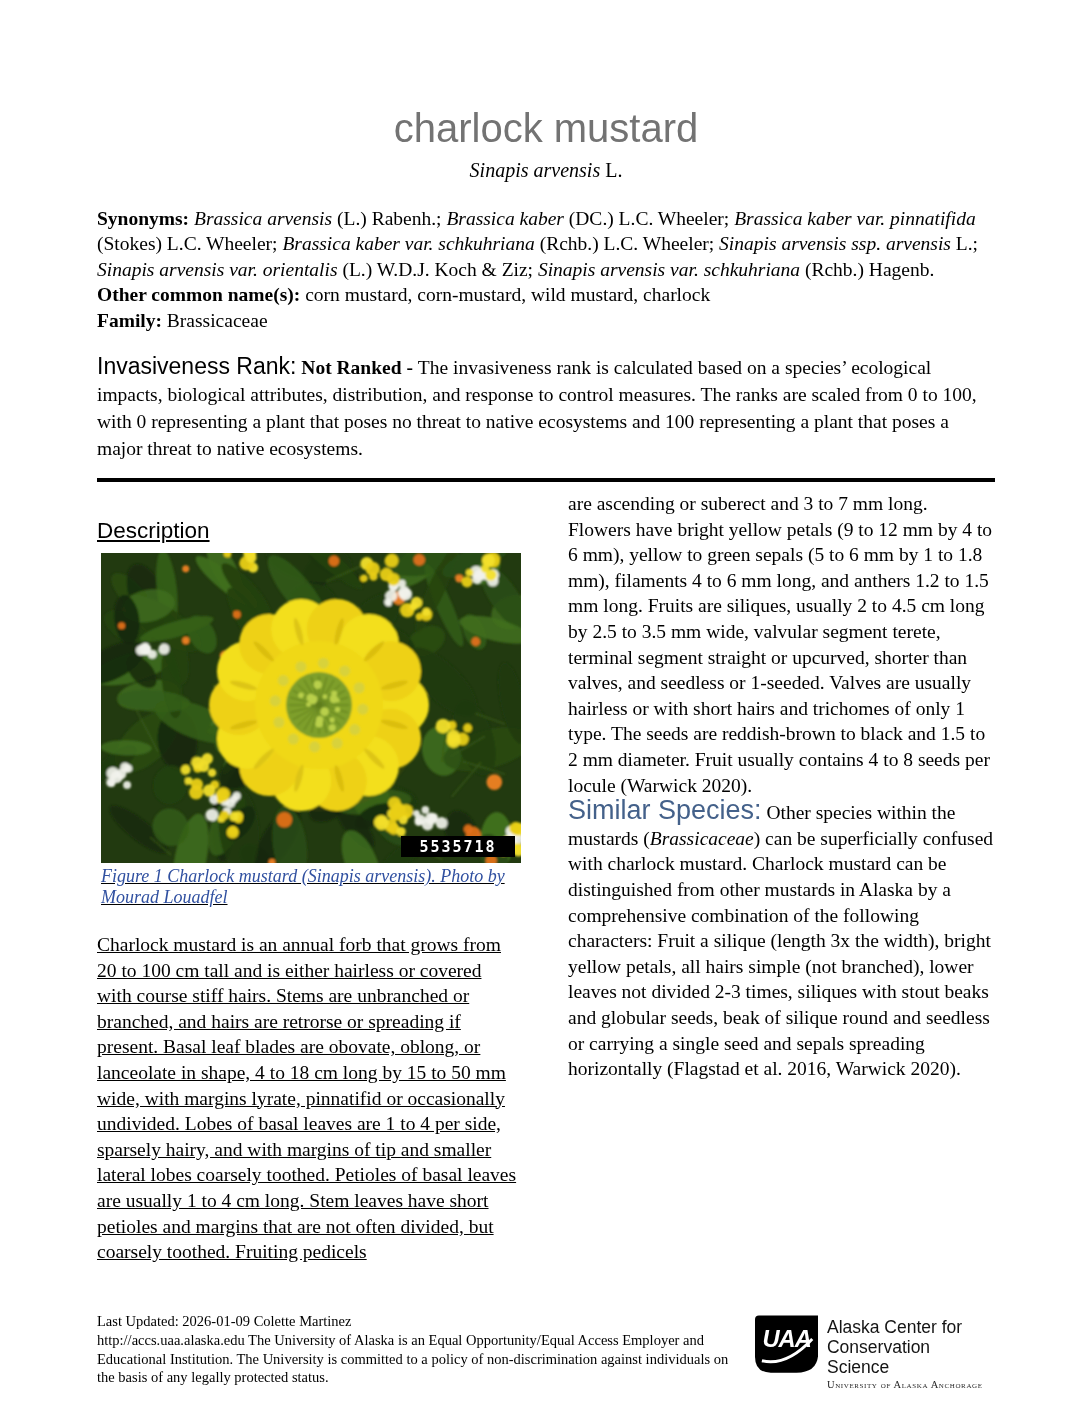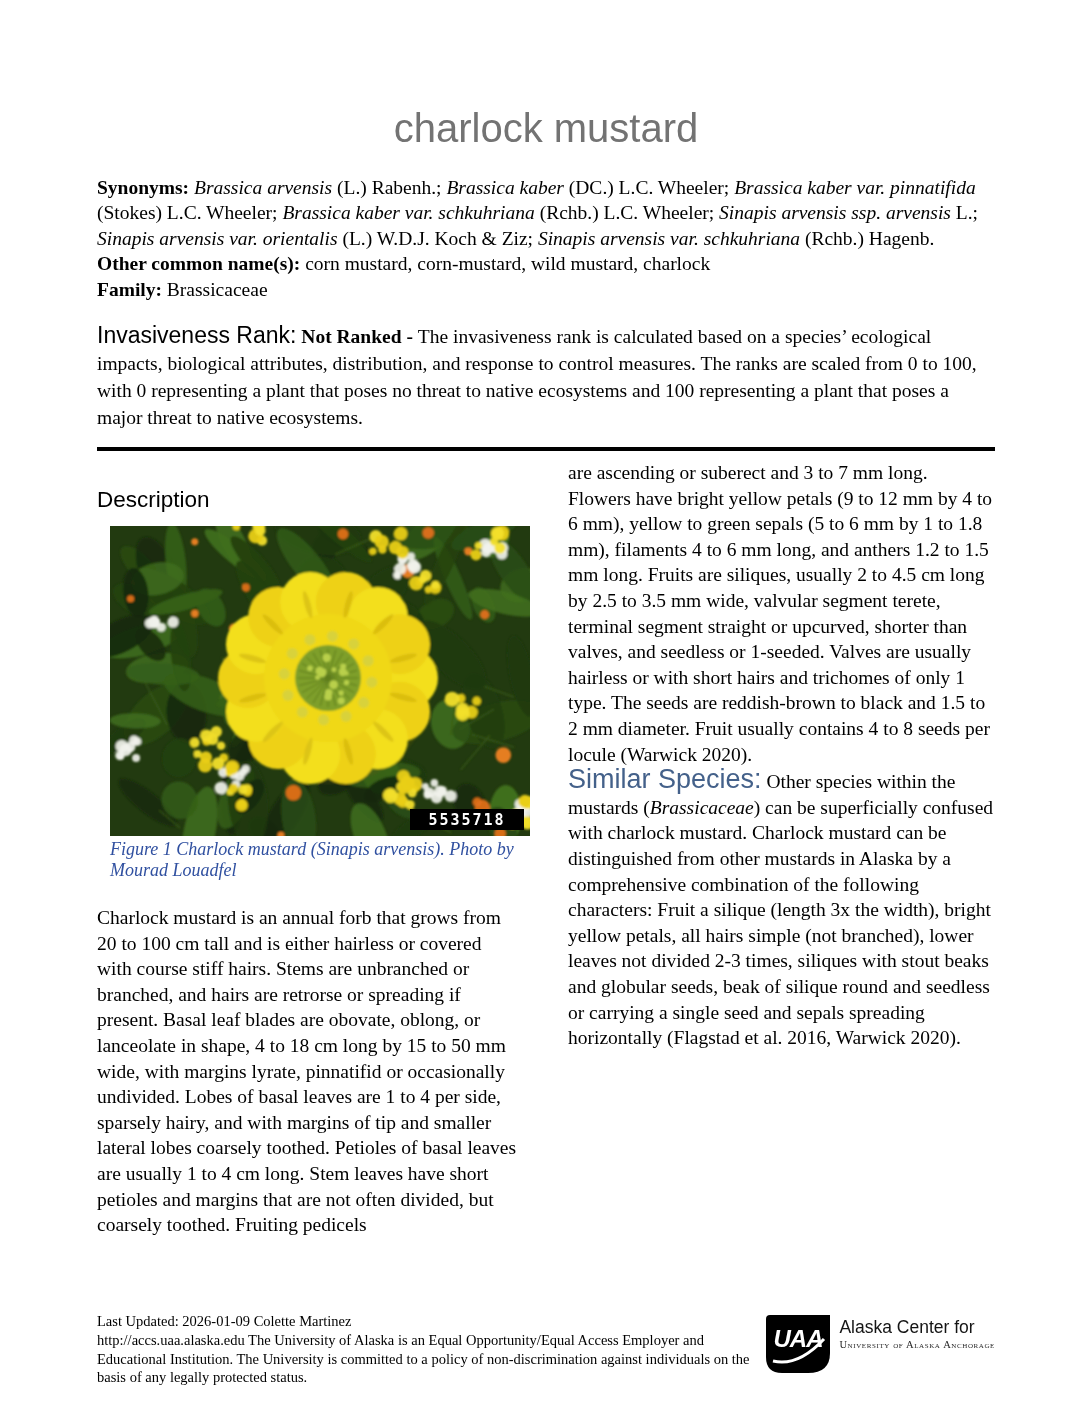--- a/index.html
+++ b/index.html
@@ -13,27 +13,27 @@
     font-size:40px;text-align:center;margin:106px 0 0 0;color:#737373;
   }
   .sci-name{text-align:center;font-size:20px;margin-top:8px;}
   .it{font-style:italic;}
   .syn{font-size:19.5px;line-height:25.4px;margin:24px 0 0 0;}
   .syn b{font-weight:bold;}
   .inv{font-size:19.5px;line-height:27px;margin:20px 0 0 0;}
   .inv-head{font-family:"Liberation Sans", sans-serif;font-size:23px;}
   .rule{border:none;border-top:4.5px solid #000;margin:16px 0 0 0;}
   .cols{display:flex;margin-top:9px;}
-  .col-left{width:423px;}
+  .col-left{width:423px;text-decoration:underline;}
   .col-right{width:427px;margin-left:48px;}
   .desc-head{
     font-family:"Liberation Sans", sans-serif;font-weight:400;
     font-size:22.5px;margin:27px 0 9px 0;
   }
-  figure{margin:13px;width:420px;}
+  figure{margin:4px;width:420px;}
   .photo{display:block;background:#223a10;}
   figcaption{
     color:#3050a0;font-style:italic;font-size:18px;line-height:21px;margin-top:3px;
   }
   p.body{margin:0;font-size:19.5px;line-height:25.6px;}
   .col-left p.body{margin-top:24px;}
   .sim{margin-top:27px;}
   .similar-head{
     font-family:"Liberation Sans", sans-serif;font-size:27px;color:#44618a;
   }
@@ -52,20 +52,21 @@
     font-size:10.5px;font-variant:small-caps;letter-spacing:.6px;
     margin-top:2px;color:#262626;
   }
 </style>
 </head>
 <body>
 
 <div class="page">
 
   <h1 class="title">charlock mustard</h1>
+  <div class="sci-name"><span class="it">Sinapis arvensis</span><span> L.</span></div>
 
   <p class="syn"><b>Synonyms:</b><span class="it"> Brassica arvensis</span><span> (L.) Rabenh.; </span><span class="it">Brassica kaber</span><span> (DC.) L.C. Wheeler; </span><span class="it">Brassica kaber var. pinnatifida</span><span> (Stokes) L.C. Wheeler; </span><span class="it">Brassica kaber var. schkuhriana</span><span> (Rchb.) L.C. Wheeler; </span><span class="it">Sinapis arvensis ssp. arvensis</span><span> L.; </span><span class="it">Sinapis arvensis var. orientalis</span><span> (L.) W.D.J. Koch &amp; Ziz; </span><span class="it">Sinapis arvensis var. schkuhriana</span><span> (Rchb.) Hagenb.</span><br>
   <b>Other common name(s):</b><span> corn mustard, corn-mustard, wild mustard, charlock</span><br>
   <b>Family:</b><span> Brassicaceae</span></p>
 
   <p class="inv"><span class="inv-head">Invasiveness Rank:</span><b> Not Ranked - </b><span>The invasiveness rank is calculated based on a species’ ecological impacts, biological attributes, distribution, and response to control measures. The ranks are scaled from 0 to 100, with 0 representing a plant that poses no threat to native ecosystems and 100 representing a plant that poses a major threat to native ecosystems.</span></p>
 
   <hr class="rule">
 
   <div class="cols">
@@ -435,16 +436,17 @@
     <div>http://accs.uaa.alaska.edu The University of Alaska is an Equal Opportunity/Equal Access Employer and Educational Institution. The University is committed to a policy of non-discrimination against individuals on the basis of any legally protected status.</div>
   </div>
   <div class="logo">
     <svg width="64" height="60" viewBox="0 0 64 60">
       <path d="M4 0 L64 0 L64 38 Q64 58 42 58 L16 58 Q0 58 0 42 L0 4 Q0 0 4 0 Z" fill="#000000"></path>
       <text x="32" y="32" text-anchor="middle" font-family="Liberation Sans, sans-serif" font-size="24" font-style="italic" font-weight="bold" fill="#ffffff" letter-spacing="-1">UAA</text>
       <path d="M7 46 Q32 52 58 24" stroke="#ffffff" stroke-width="3" fill="none"></path>
     </svg>
     <div class="logo-text">
       <div class="logo-org">Alaska Center for</div>
+      <div class="logo-org">Conservation Science</div>
       <div class="logo-sub">University of Alaska Anchorage</div>
     </div>
   </div>
 </footer>
 
 </body></html>

